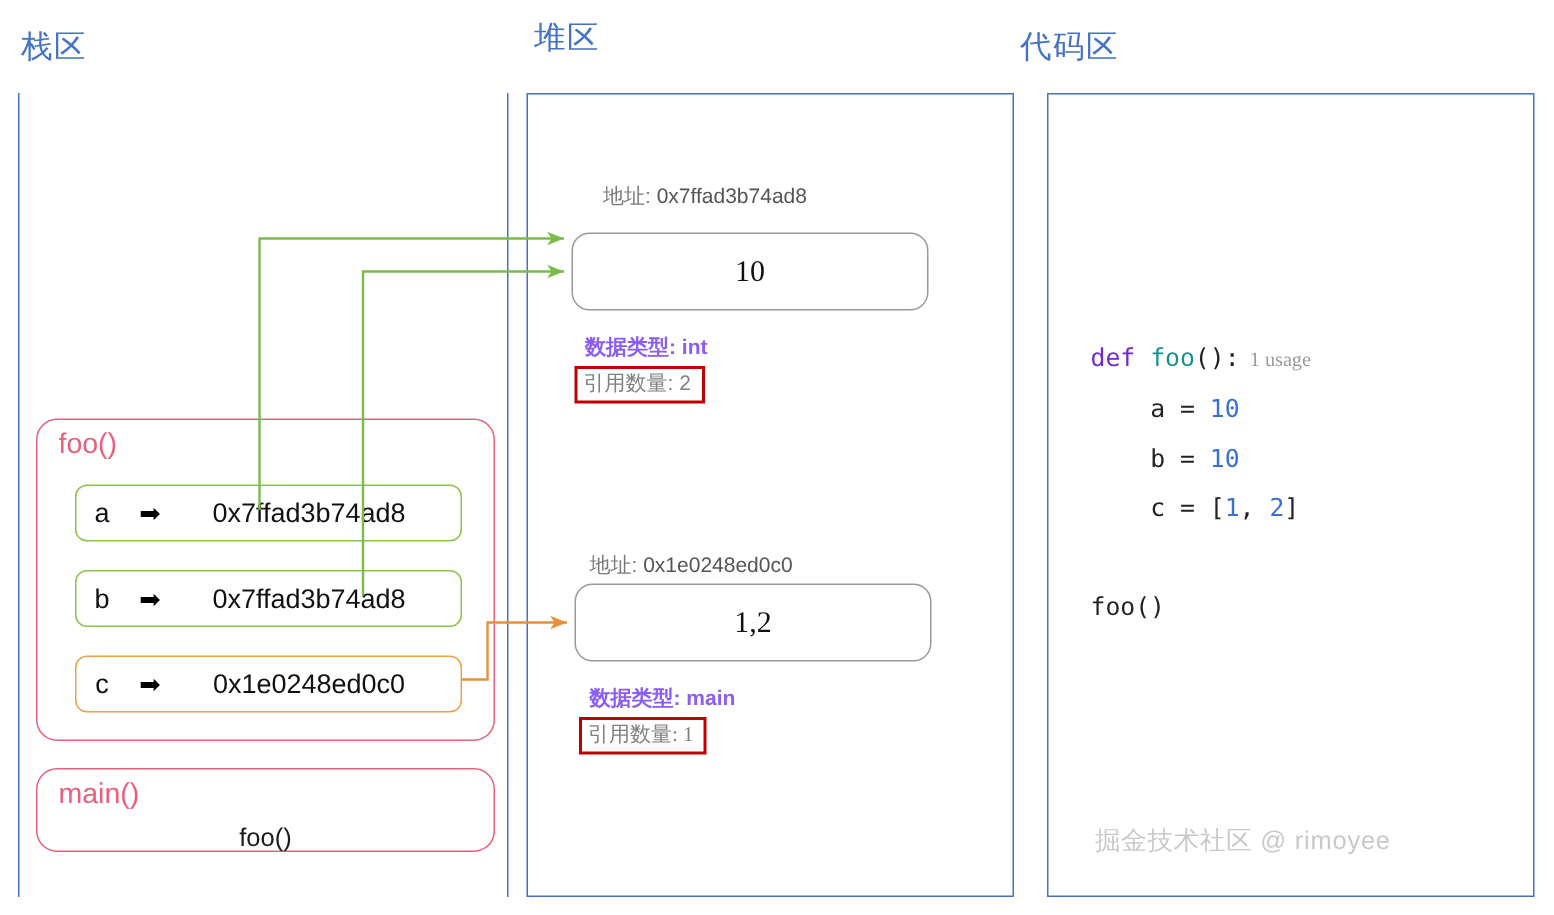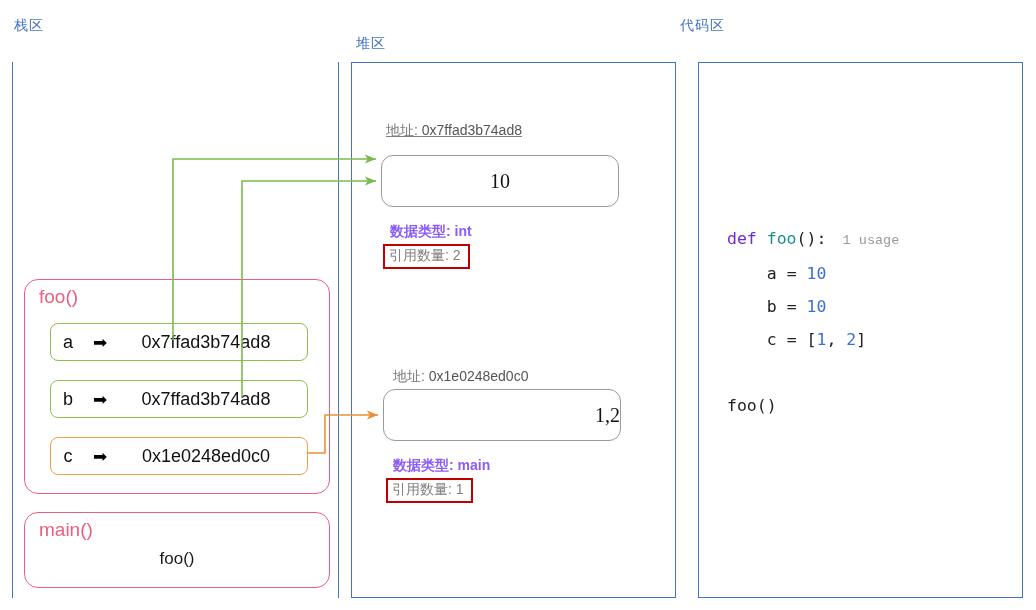--- a/index.html
+++ b/index.html
@@ -16,27 +16,27 @@
     width: 1036px;
     height: 610px;
     background: #ffffff;
     overflow: hidden;
   }
 
   
   .section-title {
     position: absolute;
     color: #4472c4;
-    font-size: 14px;
+    font-size: 21px;
     font-weight: 400;
     letter-spacing: 1px;
     white-space: nowrap;
   }
   #title-stack { left: 14px; top: 17px; }
-  #title-heap  { left: 356px; top: 35px; }
+  #title-heap  { left: 356px; top: 11px; }
   #title-code  { left: 680px; top: 17px; }
 
   
   .panel {
     position: absolute;
     box-sizing: border-box;
     border: 1.4px solid #4472c4;
     background: #ffffff;
   }
   #panel-stack {
@@ -53,21 +53,21 @@
 
   
   .frame {
     position: absolute;
     box-sizing: border-box;
     border: 1.6px solid #e8607d;
     border-radius: 14px;
     background: #ffffff;
   }
   #frame-foo { left: 24px; top: 279px; width: 306px; height: 215px; }
-  #frame-main { left: 24px; top: 512px; width: 306px; height: 76px; }
+  #frame-main { left: 24px; top: 512px; width: 306px; height: 56px; }
   .frame-label {
     position: absolute;
     left: 14px;
     top: 6px;
     color: #e8607d;
     font-size: 19px;
     white-space: nowrap;
   }
   #frame-main-call {
     position: absolute;
@@ -119,38 +119,38 @@
 
   
   .heap-addr {
     position: absolute;
     font-size: 14px;
     color: #808080;
     white-space: nowrap;
   }
   .heap-addr .k { color: #7a7a7a; }
   .heap-addr .v { color: #555555; }
-  #heap1-addr { left: 386px; top: 122px; text-decoration: underline; }
+  #heap1-addr { left: 402px; top: 122px; }
   #heap2-addr { left: 393px; top: 368px; }
 
   .heap-box {
     position: absolute;
     box-sizing: border-box;
     border: 1.3px solid #9a9a9a;
     border-radius: 12px;
     background: #ffffff;
     display: flex;
     align-items: center;
     justify-content: center;
     font-size: 20px;
     color: #111111;
     font-family: "Liberation Serif", "DejaVu Serif", serif;
   }
   #heap1-box { left: 381px; top: 155px; width: 238px; height: 52px; }
-  #heap2-box { left: 383px; top: 389px; width: 238px; height: 52px; justify-content: flex-end; }
+  #heap2-box { left: 383px; top: 389px; width: 238px; height: 52px; }
 
   .heap-type {
     position: absolute;
     font-size: 14px;
     color: #8b5cf6;
     white-space: nowrap;
     font-weight: bold;
   }
   #heap1-type { left: 390px; top: 223px; }
   #heap2-type { left: 393px; top: 457px; }
@@ -159,40 +159,40 @@
     position: absolute;
     box-sizing: border-box;
     border: 2.2px solid #c00000;
     background: #ffffff;
     padding: 1px 7px 2px 4px;
     font-size: 14px;
     color: #808080;
     white-space: nowrap;
   }
   #heap1-refs { left: 383px; top: 244px; }
-  #heap2-refs { left: 386px; top: 478px; }
+  #heap2-refs { left: 386px; top: 478px; font-family: Liberation Serif, serif; }
 
   
   #code-block {
     position: absolute;
     left: 727px;
     top: 222px;
     font-family: "DejaVu Sans Mono", "Liberation Mono", monospace;
     font-size: 16.5px;
     line-height: 33px;
     white-space: pre;
   }
   .tok-kw   { color: #6d28d9; }
   .tok-fn   { color: #1a8f8f; }
   .tok-punc { color: #222222; }
   .tok-num  { color: #3a6fd8; }
   .tok-var  { color: #222222; }
   .usage-hint {
     color: #9a9a9a;
-    font-family: Liberation Mono, monospace;
+    font-family: Liberation Serif, serif;
     font-size: 13.5px;
   }
 
   #watermark {
     position: absolute;
     left: 730px;
     top: 549px;
     font-size: 17px;
     color: #c9c9c9;
     white-space: nowrap;
@@ -269,20 +269,21 @@
   </div>
   <div class="heap-type" id="heap2-type">
     <span>数据类型</span>: <span>main</span>
   </div>
   <div class="heap-refs" id="heap2-refs">
     <span>引用数量</span>: <span>1</span>
   </div>
 
   <div id="code-block"><div><span class="tok-kw">def </span><span class="tok-fn">foo</span><span class="tok-punc">():</span><span class="usage-hint">  1 usage</span></div><div><span>    </span><span class="tok-var">a </span><span class="tok-punc">= </span><span class="tok-num">10</span></div><div><span>    </span><span class="tok-var">b </span><span class="tok-punc">= </span><span class="tok-num">10</span></div><div><span>    </span><span class="tok-var">c </span><span class="tok-punc">= </span><span class="tok-punc">[</span><span class="tok-num">1</span><span class="tok-punc">, </span><span class="tok-num">2</span><span class="tok-punc">]</span></div><div>&nbsp;</div><div><span class="tok-var">foo</span><span class="tok-punc">()</span></div></div>
 
+  <div id="watermark">掘金技术社区 @ rimoyee</div>
 
   <svg id="connectors" viewBox="0 0 1036 610" width="1036" height="610">
     <defs>
       <marker id="arrow-green" markerWidth="8" markerHeight="8" refX="7" refY="3.2" orient="auto" markerUnits="strokeWidth">
         <path d="M0,0.4 L7,3.2 L0,6 L1.8,3.2 Z" fill="#7cba4e"></path>
       </marker>
       <marker id="arrow-orange" markerWidth="8" markerHeight="8" refX="7" refY="3.2" orient="auto" markerUnits="strokeWidth">
         <path d="M0,0.4 L7,3.2 L0,6 L1.8,3.2 Z" fill="#e8913a"></path>
       </marker>
     </defs>

